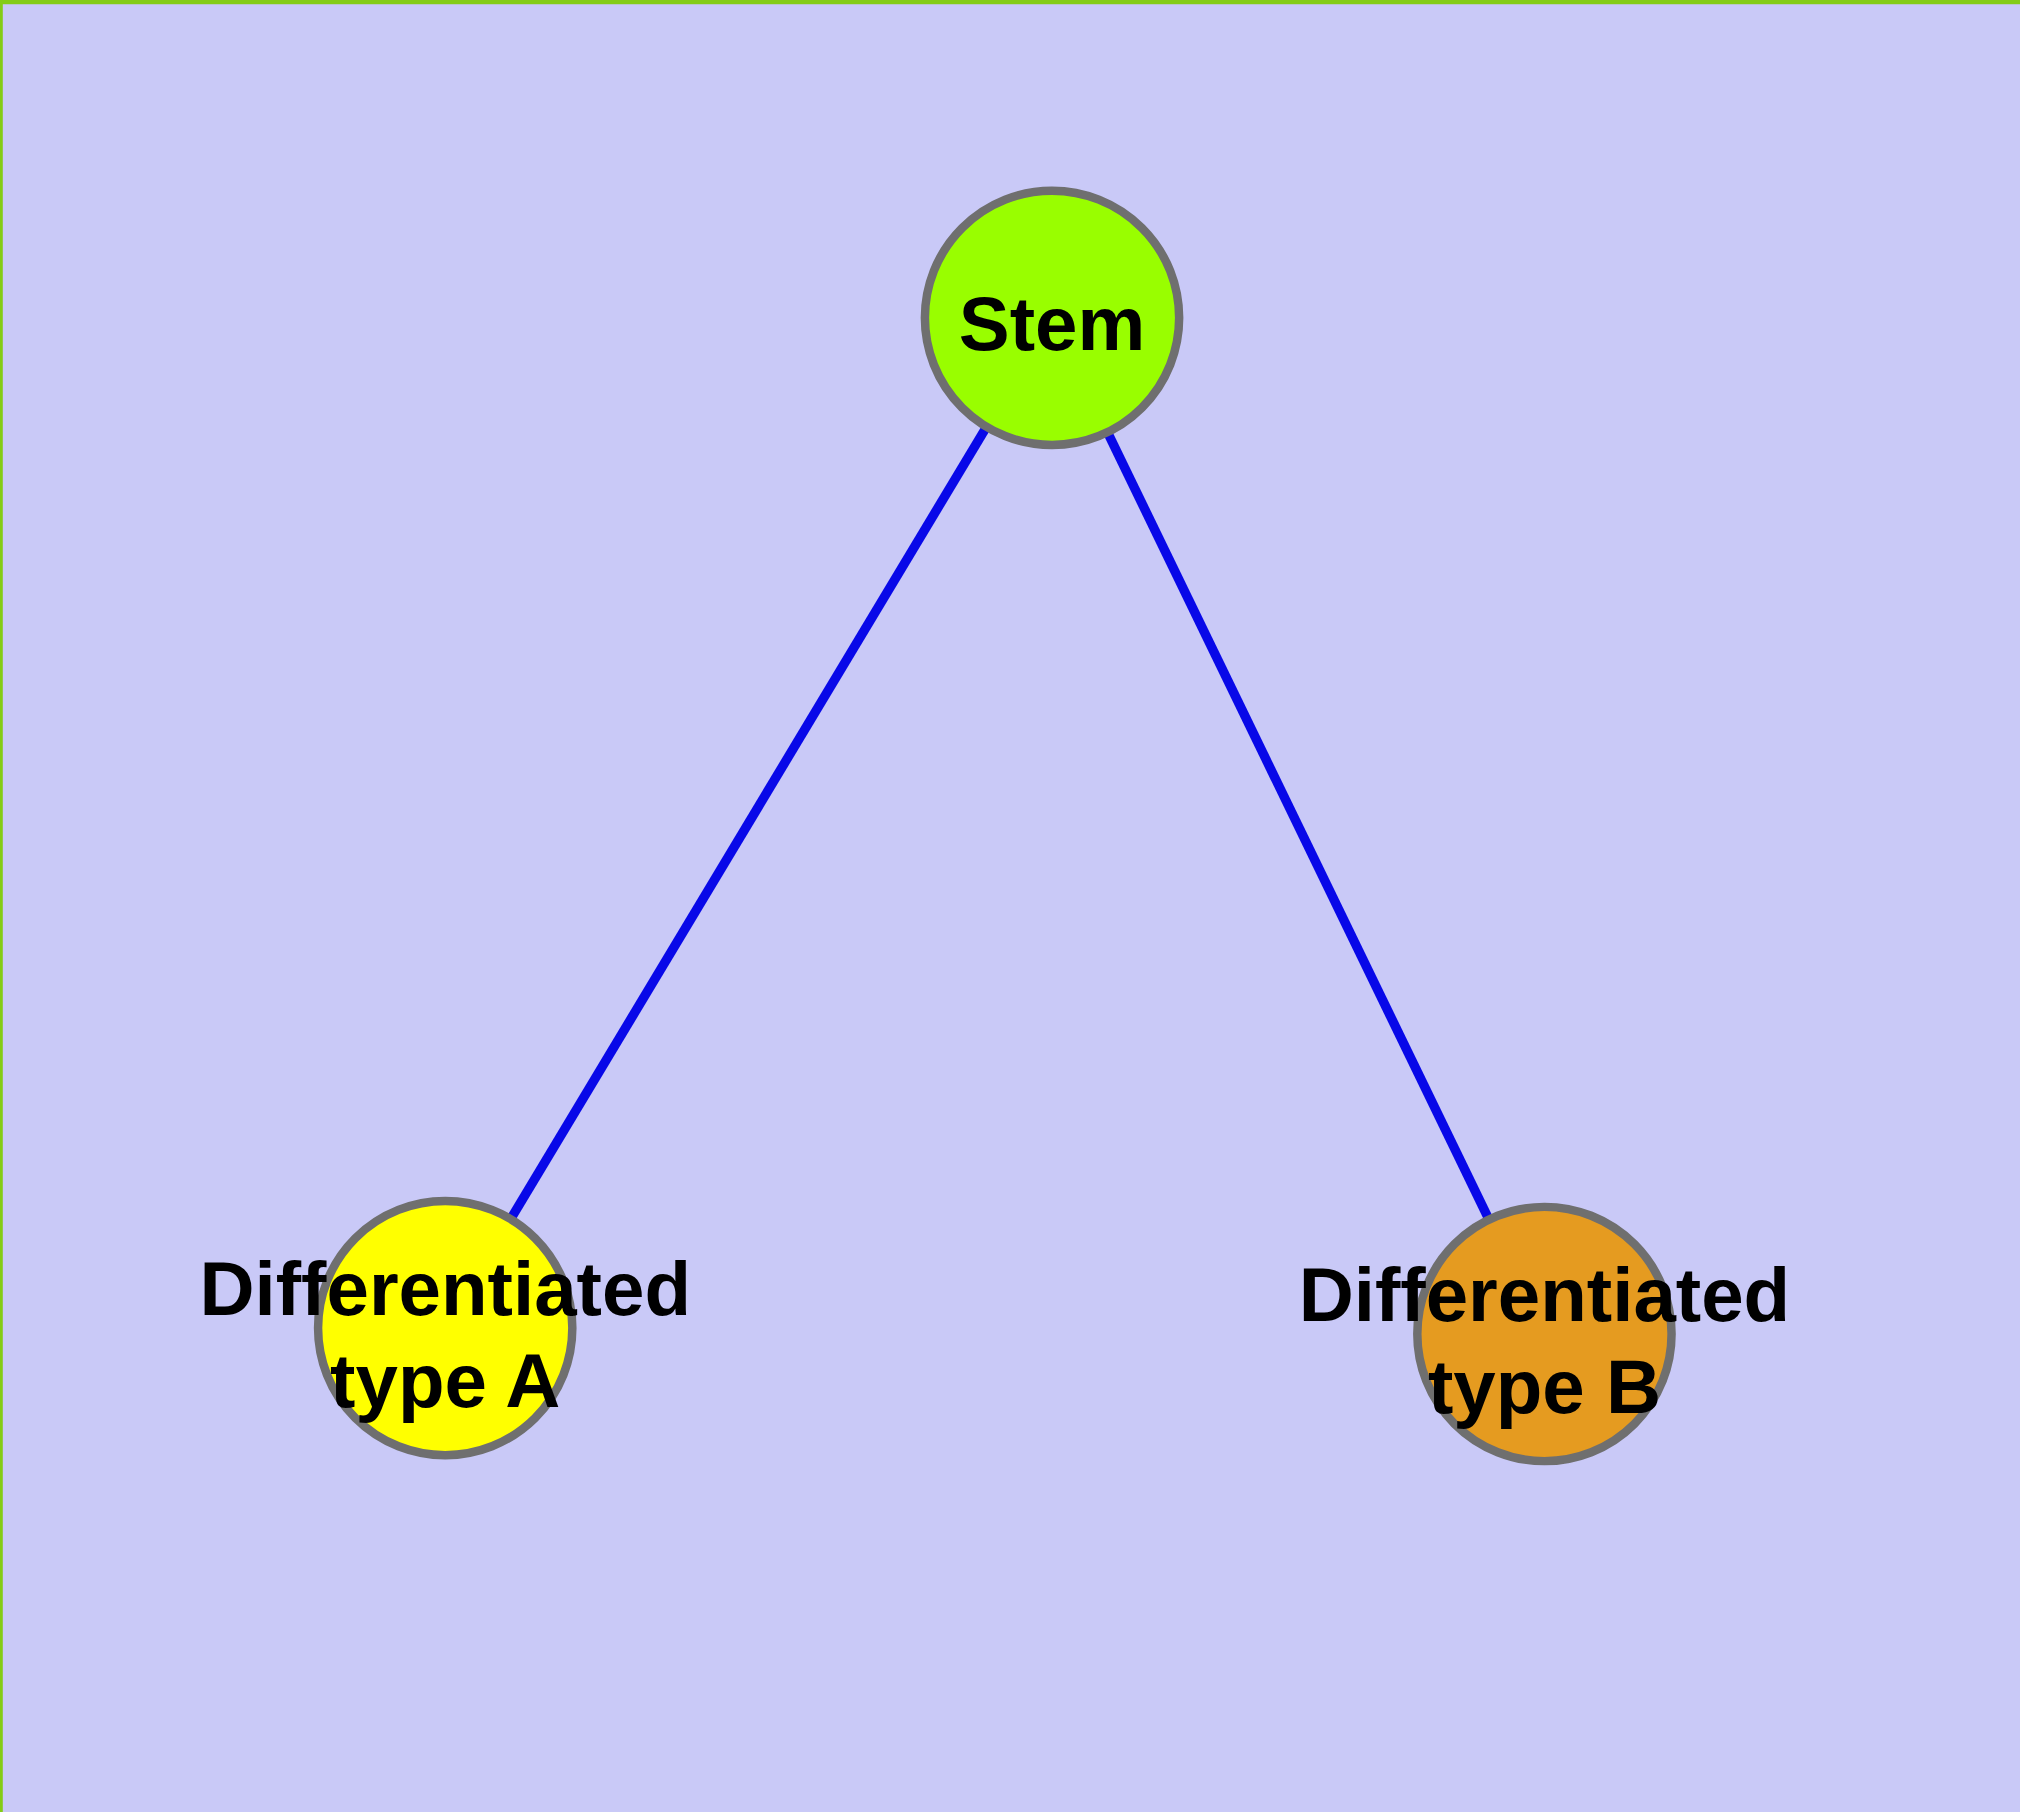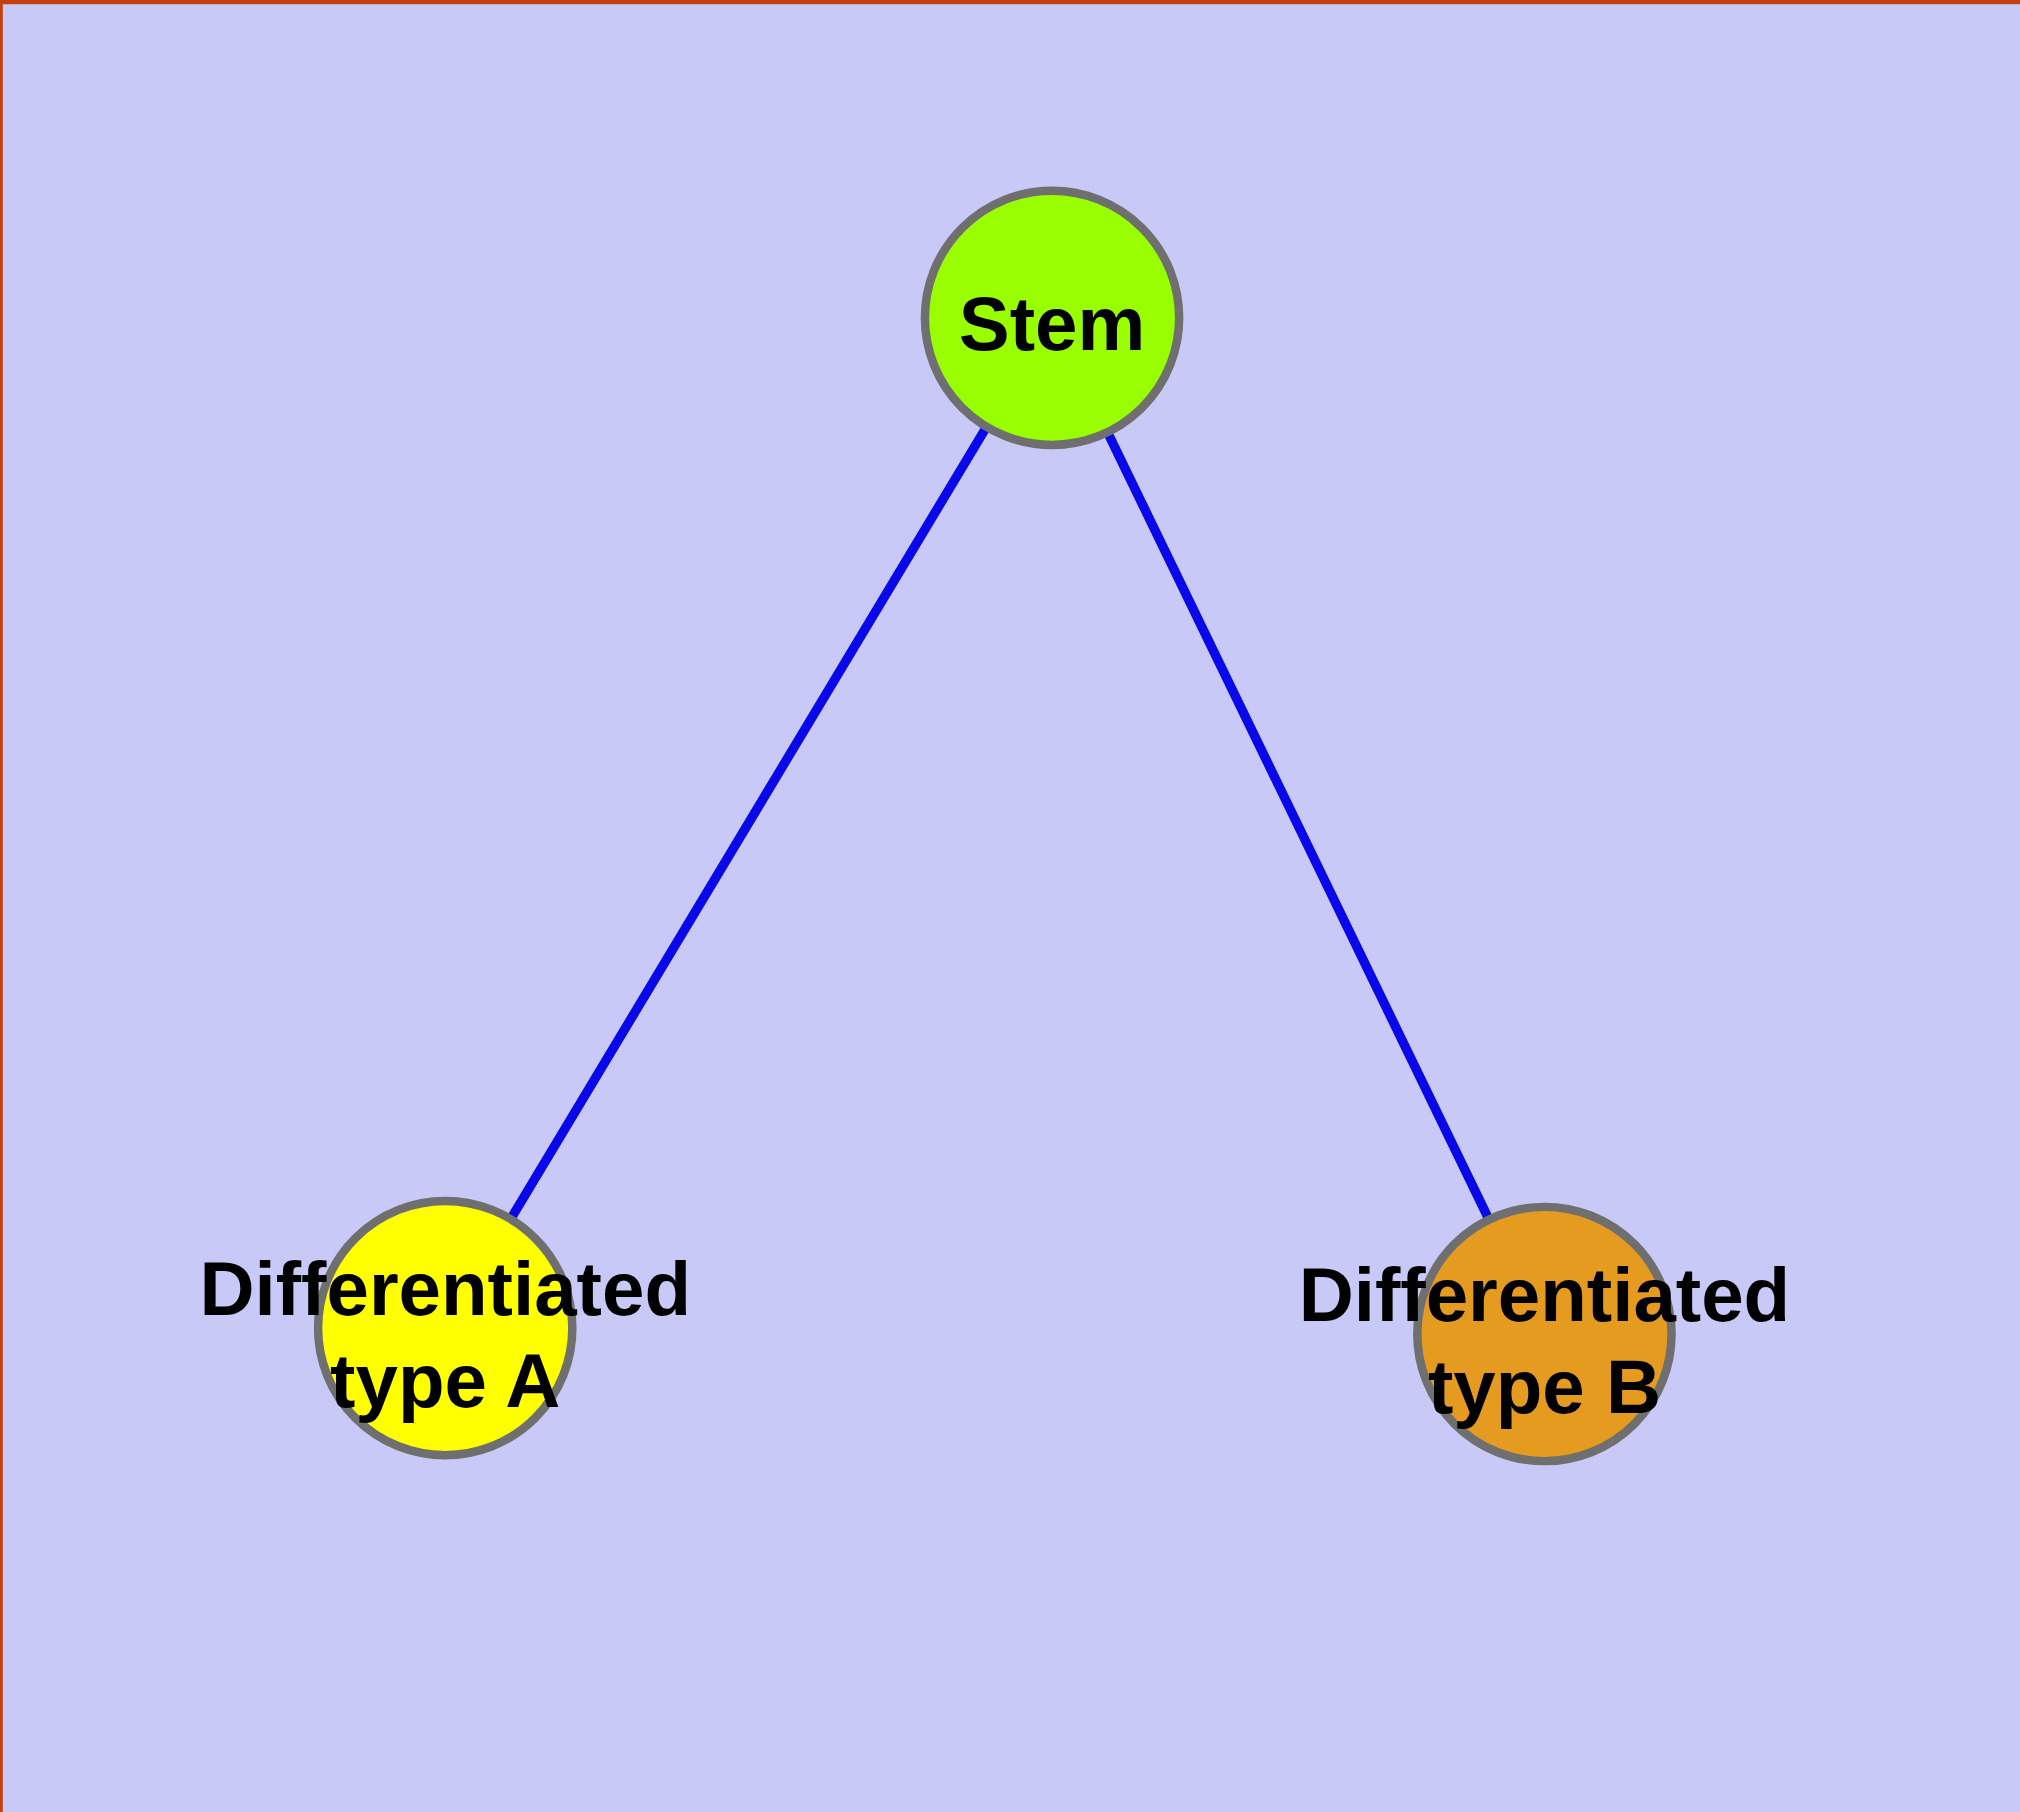--- a/index.html
+++ b/index.html
@@ -5,21 +5,21 @@
   html, body {
     margin: 0;
     padding: 0;
     background: #ffffff;
     font-family: "Liberation Sans", sans-serif;
   }
   #stage {
     position: relative;
     width: 2021px;
     height: 1812px;
-    background: #c2410c;
+    background: #84cc16;
     overflow: hidden;
   }
   #graph-svg {
     position: absolute;
     left: 0;
     top: 0;
     display: block;
   }
   .node-label {
     font-family: "Liberation Sans", "DejaVu Sans", sans-serif;

